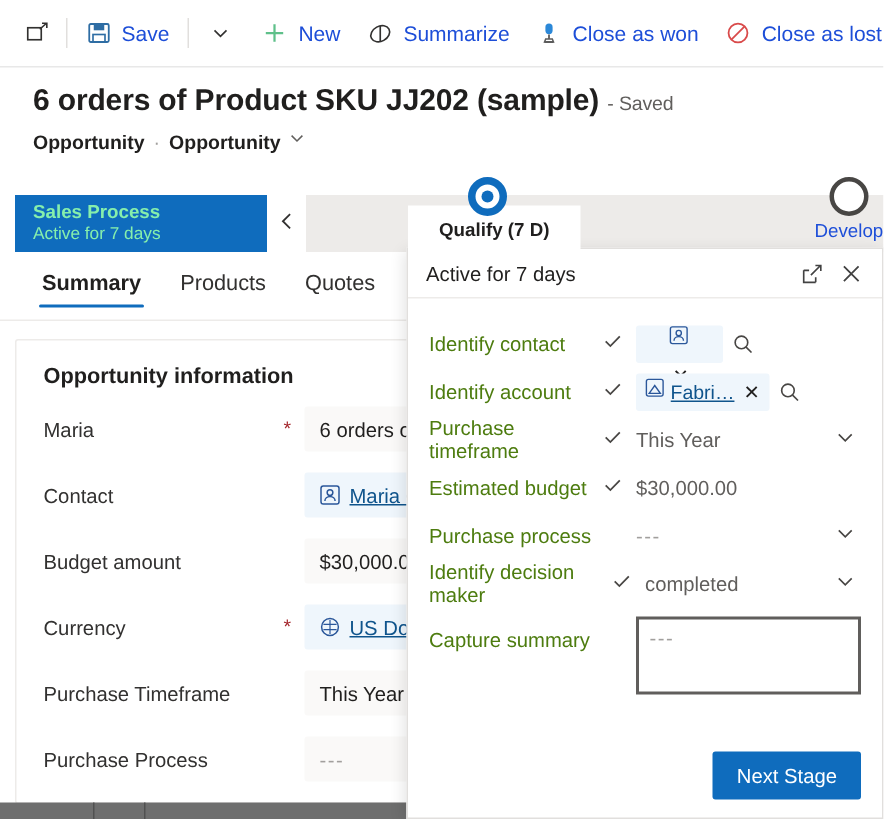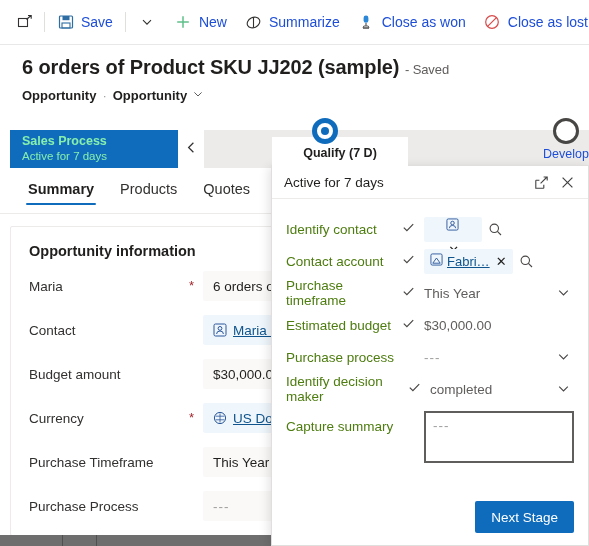--- a/index.html
+++ b/index.html
@@ -267,21 +267,21 @@
   </div>
 
   <div class="stage-node" style="left:312px; top:118px; z-index:60;">
     <div class="ring active"></div>
   </div>
   <div class="stage-node" style="left:543px; top:118px; z-index:45;">
     <div class="ring future"></div>
     <div class="stage-label">Develop</div>
   </div>
 
-  <div style="position:absolute; left:272px; top:137px; width:136px; height:31px; background:#fff; z-index:50; display:flex; align-items:center; justify-content:center;">
+  <div style="position:absolute; left:272px; top:137px; width:115px; height:31px; background:#fff; z-index:50; display:flex; align-items:center; justify-content:center;">
     <span class="stage-label active" style="margin-top:0;">Qualify  (7 D)</span>
   </div>
 
   <div class="tabstrip">
     <div class="tab sel">
       <span>Summary</span>
     </div>
     <div class="tab">
       <span>Products</span>
     </div>
@@ -399,21 +399,21 @@
           <span class="srch">
             <svg width="15" height="15" viewBox="0 0 15 15">
               <circle cx="6.3" cy="6.3" r="4.2" fill="none" stroke="#484644" stroke-width="1.1"></circle>
               <path d="M9.4 9.4 L13 13" stroke="#484644" stroke-width="1.1"></path>
             </svg>
           </span>
         </span>
       </div>
 
       <div class="srow">
-        <span class="slabel">Contact account</span>
+        <span class="slabel">Identify account</span>
         <span class="scheck">
           <svg width="13" height="13" viewBox="0 0 13 13">
               <path d="M1.8 6.6 L4.9 9.7 L11.2 3.2" fill="none" stroke="#484644" stroke-width="1.2"></path>
             </svg>
         </span>
         <span class="sctl">
           <span class="chip" style="max-width:92px;">
             <span>
               <svg width="13" height="13" viewBox="0 0 14 14">
                 <rect x="1" y="1" width="12" height="12" rx="1.5" fill="none" stroke="#2b579a" stroke-width="1"></rect>

